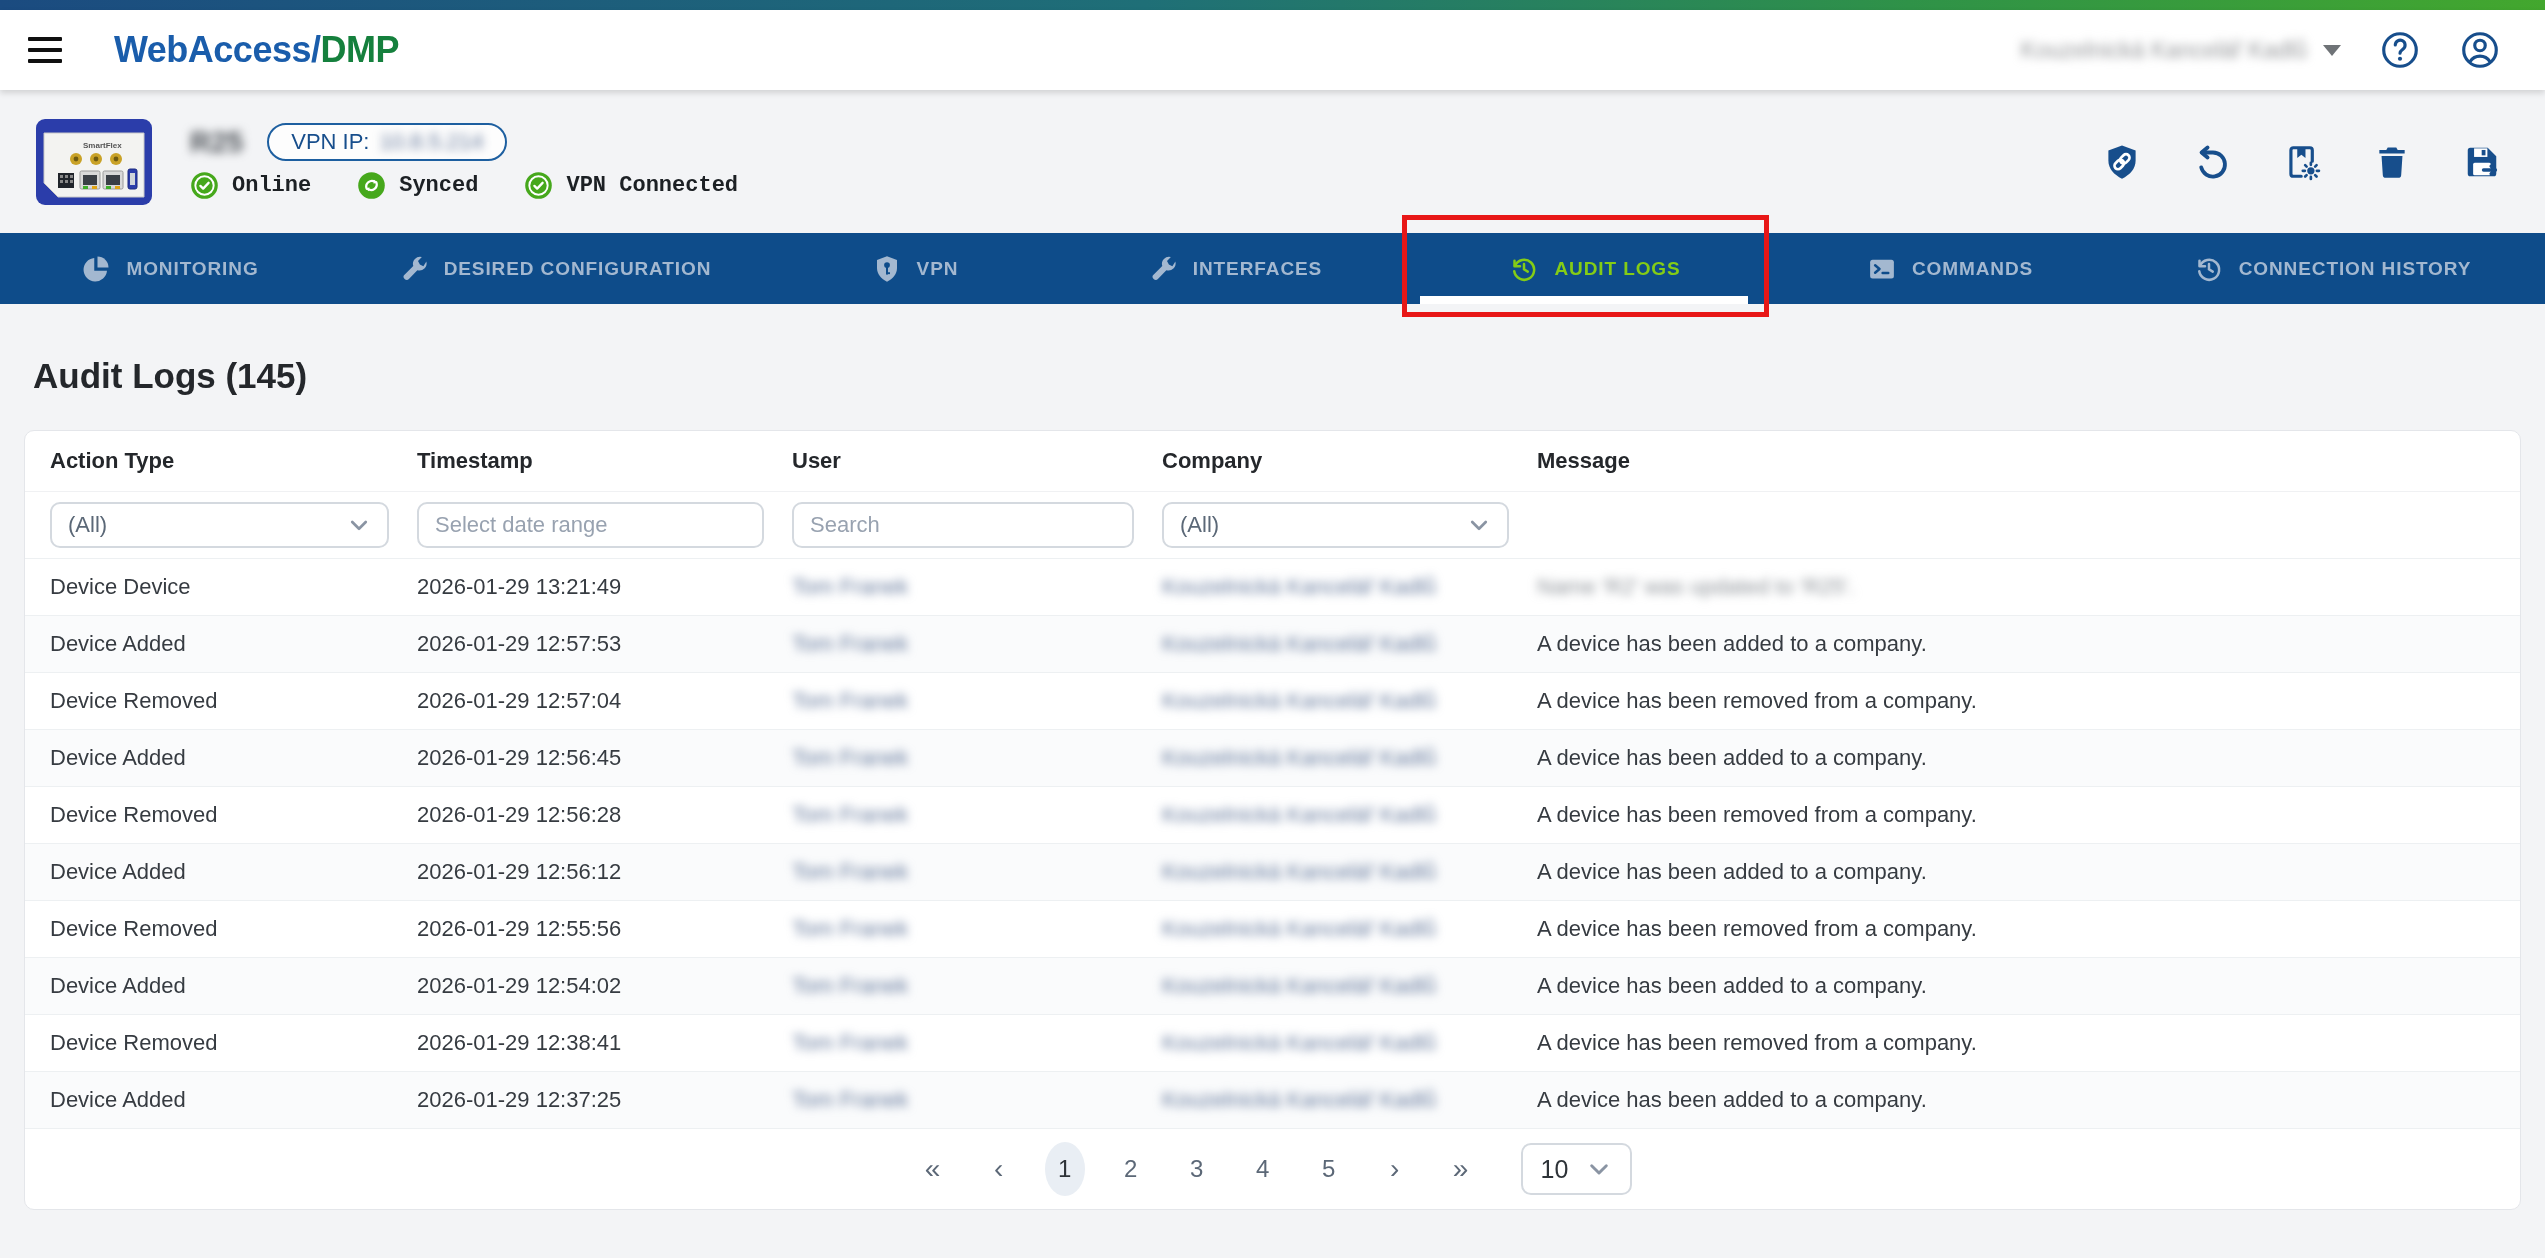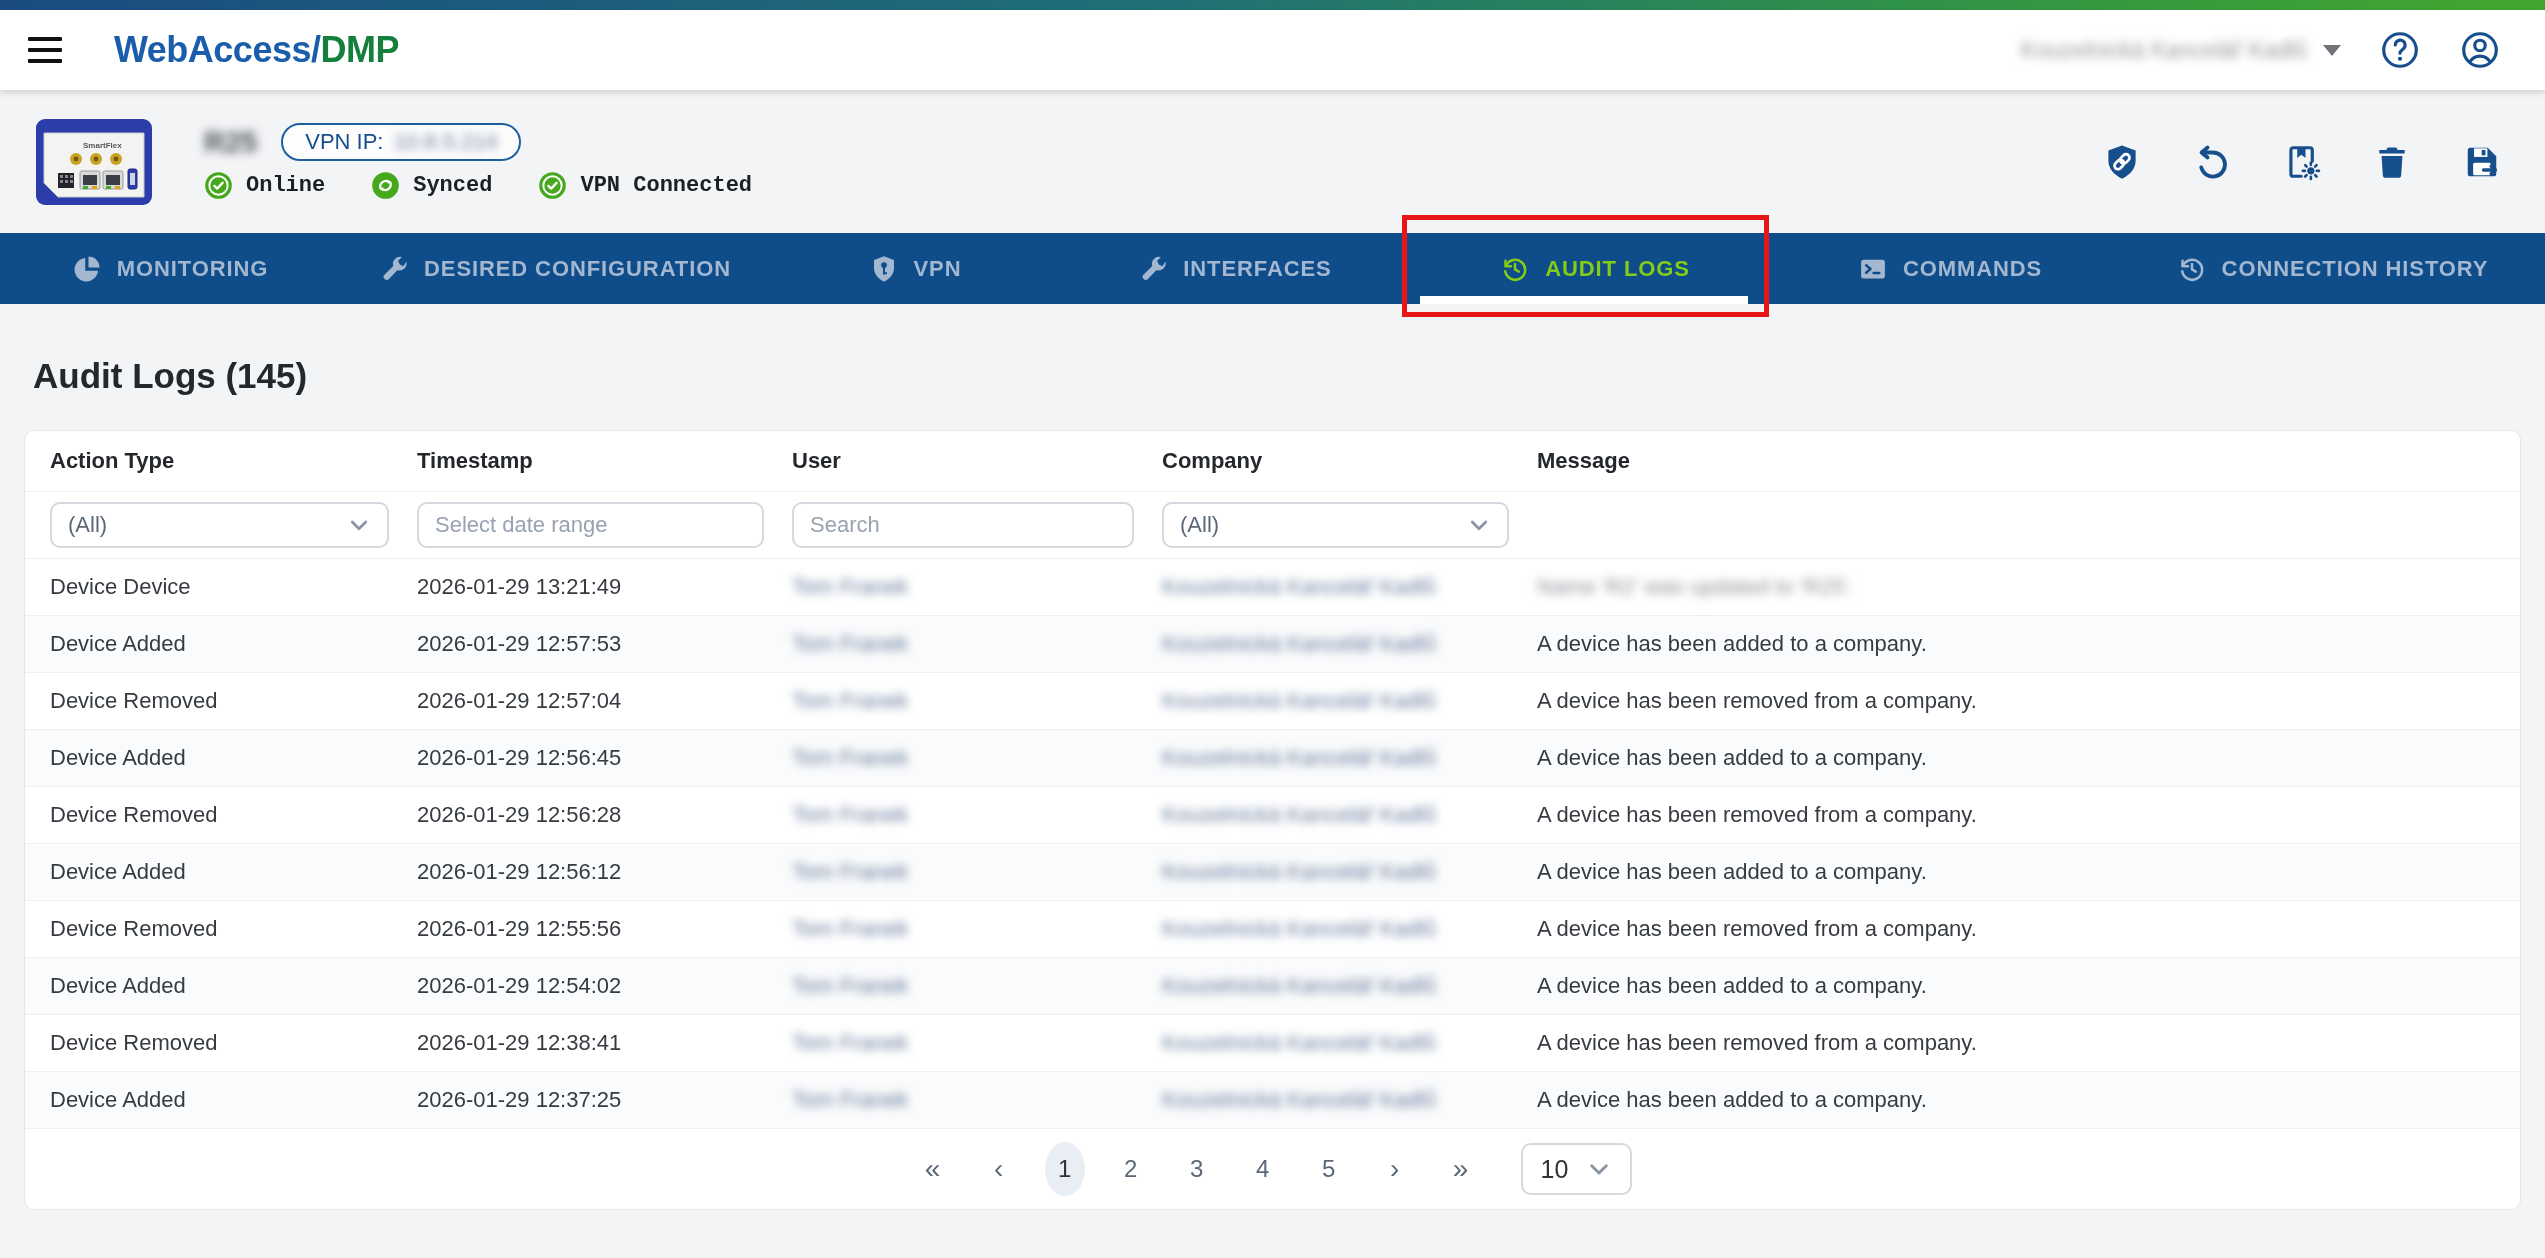--- a/index.html
+++ b/index.html
@@ -23,37 +23,37 @@
   .logo-primary { color:#1a5dab; }
   .logo-accent { color:#15803d; }
   .header-right { margin-left:auto; display:flex; align-items:center; gap:38px; }
   .company-selector { display:flex; align-items:center; gap:16px; cursor:pointer; }
   .company-name { font-size:23px; color:#96989b; }
   .caret { width:0; height:0; border-left:9px solid transparent; border-right:9px solid transparent; border-top:11px solid #6f7377; }
   .icon-btn { width:42px; height:42px; color:#174e8c; background:none; border:none; padding:0; cursor:pointer; }
   .icon-btn svg { width:42px; height:42px; display:block; }
 
   
-  .device-header { height:143px; display:flex; align-items:center; padding:0 44px 0 28px; gap:44px; }
+  .device-header { height:143px; display:flex; align-items:center; padding:0 44px 0 28px; gap:30px; }
   .router-img { width:132px; height:106px; flex:0 0 auto; }
   .device-info { display:flex; flex-direction:column; gap:10px; }
   .device-title-row { display:flex; align-items:center; gap:24px; }
   .device-name { font-size:29px; font-weight:700; color:#4a4f55; }
   .vpn-pill { display:flex; align-items:center; gap:10px; border:2px solid #1d5fa0; border-radius:21px;
     padding:4px 22px; font-size:22px; color:#174e8c; background:#fdfdfd; height:38px; }
   .status-row { display:flex; align-items:center; gap:46px; }
   .status { display:flex; align-items:center; gap:13px; font-size:22px; font-weight:700; color:#1c2024;font-family:Liberation Mono, monospace; }
   .status svg { width:29px; height:29px; display:block; }
   .device-toolbar { margin-left:auto; display:flex; align-items:center; gap:52px; }
   .device-toolbar .icon-btn, .device-toolbar .icon-btn svg { width:38px; height:38px; }
 
   
   .nav-bar { height:71px; background:#0e4c8a; display:flex; align-items:stretch; position:relative; }
   .nav-tab { display:flex; align-items:center; justify-content:center; gap:15px; color:#a3b8d0;
-    font-size:22px; font-weight:700; letter-spacing:.9px; cursor:pointer; position:relative; white-space:nowrap; }
+    font-size:19px; font-weight:700; letter-spacing:.9px; cursor:pointer; position:relative; white-space:nowrap; }
   .nav-tab:nth-child(1){ width:340px; } .nav-tab:nth-child(2){ width:430px; }
   .nav-tab:nth-child(3){ width:290px; } .nav-tab:nth-child(4){ width:350px; }
   .nav-tab:nth-child(5){ width:370px; } .nav-tab:nth-child(6){ width:340px; }
   .nav-tab:nth-child(7){ width:425px; }
   .nav-tab svg { width:30px; height:30px; display:block; }
   .nav-tab.active { color:#84cc16; }
   .nav-tab.active::after { content:""; position:absolute; left:10px; right:32px; bottom:0; height:8px; background:#fff; }
 
   
   .annotation-rect { position:absolute; left:1402px; top:215px; width:367px; height:102px;

